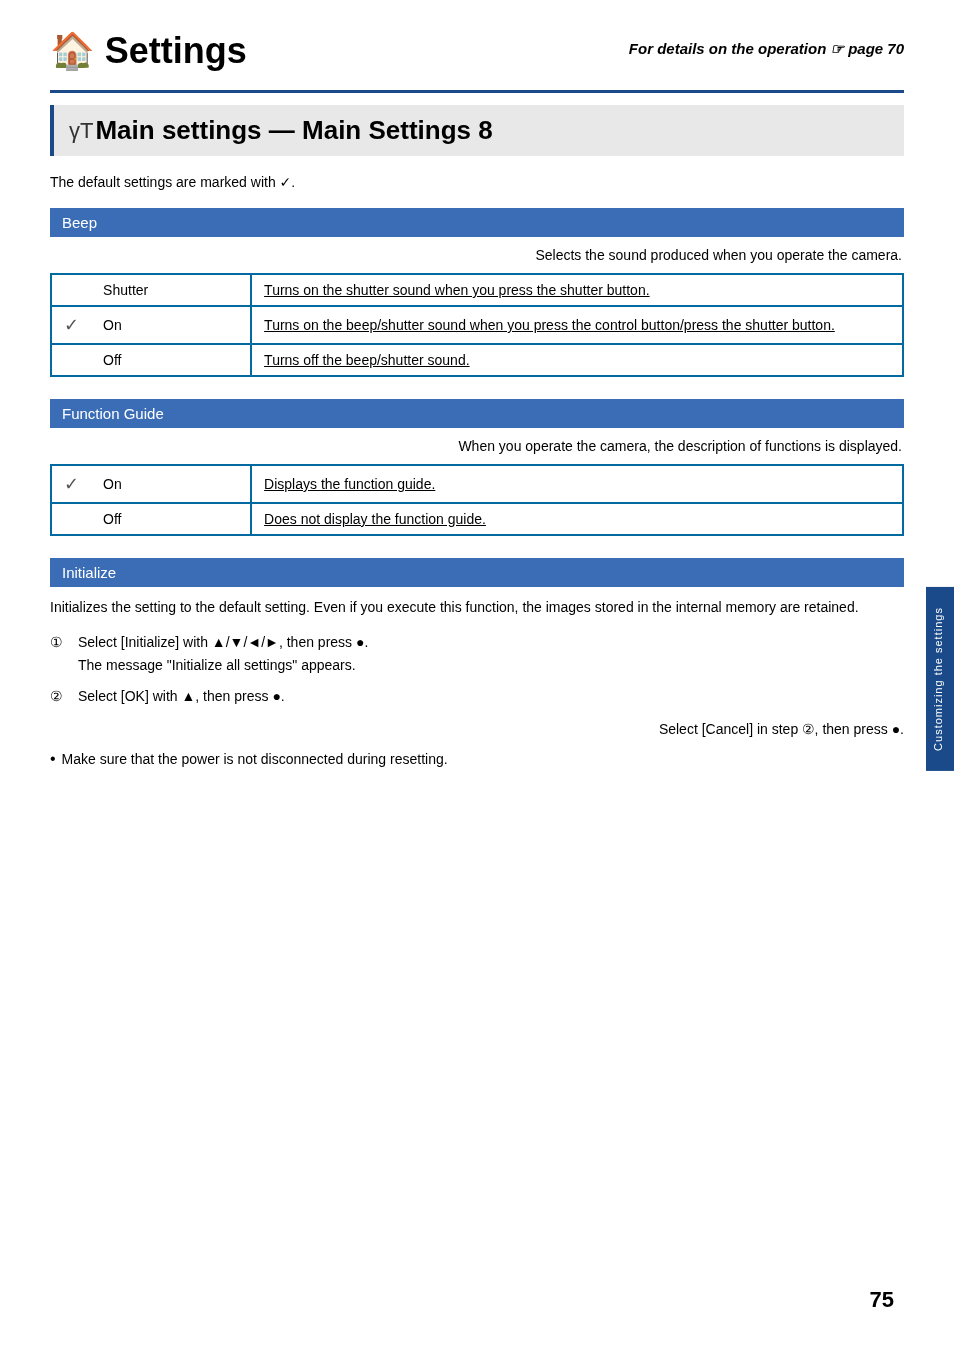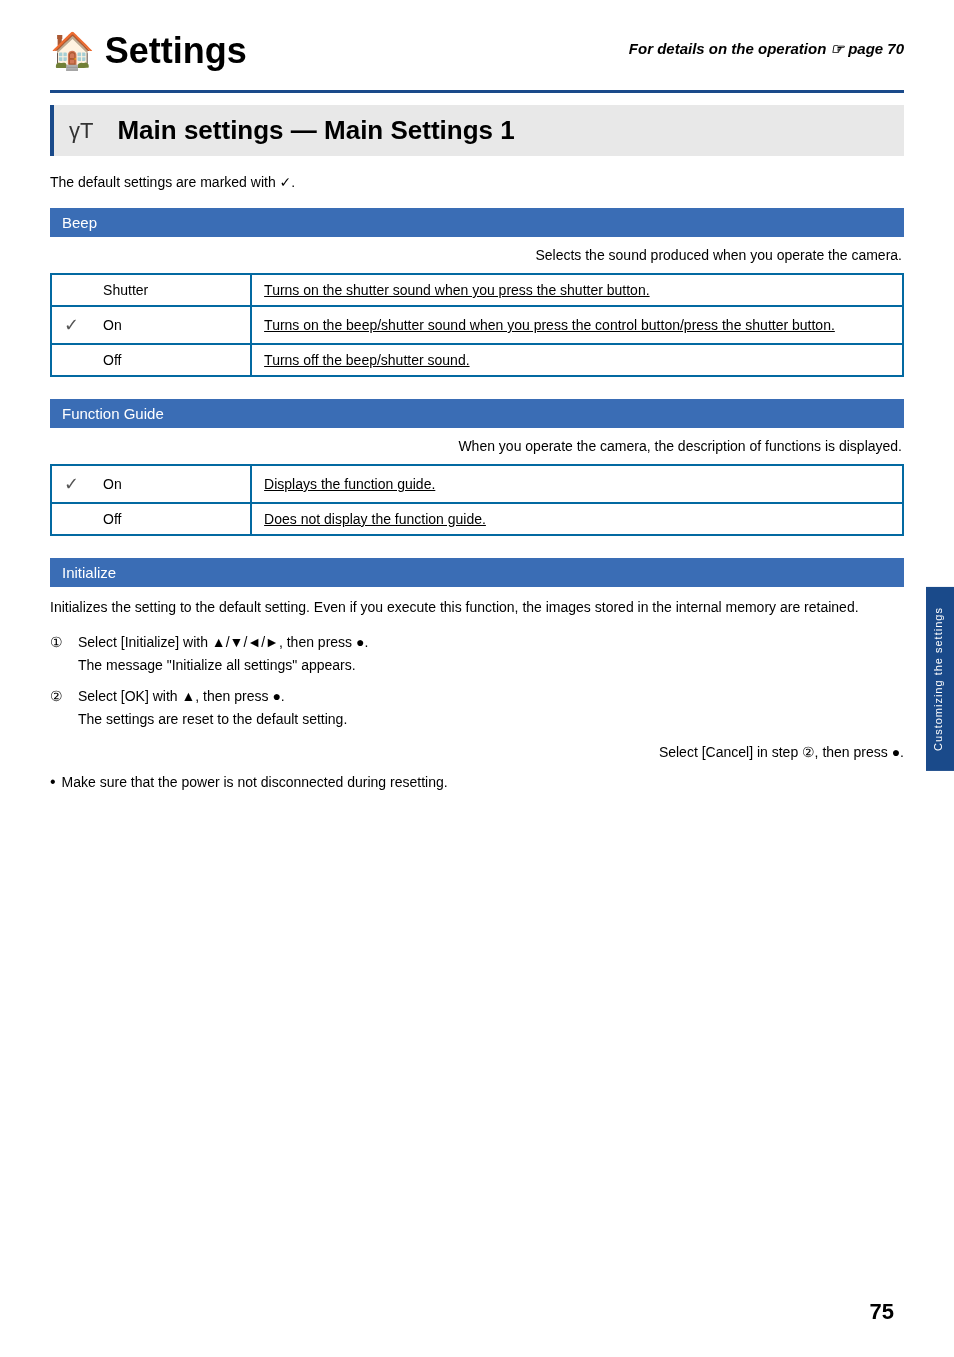--- a/index.html
+++ b/index.html
@@ -59,21 +59,21 @@
     .top-rule {
       border: none;
       border-top: 3px solid #1a4a8a;
       margin-bottom: 12px;
     }
 
     
     .main-section-title {
       display: flex;
       align-items: center;
-      gap: 24px;
+      gap: 2px;
       background: #e8e8e8;
       padding: 10px 15px;
       border-left: 4px solid #1a4a8a;
       margin-bottom: 18px;
     }
 
     .main-section-icon {
       font-size: 22px;
       color: #333;
     }
@@ -226,21 +226,21 @@
       text-orientation: mixed;
       transform: translateY(-50%) rotate(180deg);
       padding: 20px 6px;
       text-align: center;
       letter-spacing: 1px;
     }
 
     
     .page-number {
       position: absolute;
-      bottom: 32px;
+      bottom: 44px;
       right: 60px;
       font-size: 22px;
       font-weight: bold;
       color: #000;
     }
 
     
     .section-gap {
       margin-bottom: 20px;
     }
@@ -260,21 +260,21 @@
       <span class="settings-icon">🏠</span>
       <span class="settings-text">Settings</span>
     </div>
     <div class="header-ref italic-bold">For details on the operation ☞ page 70</div>
   </div>
 
   <hr class="top-rule">
 
   <div class="main-section-title">
     <span class="main-section-icon">γT</span>
-    <span class="main-section-text">Main settings — Main Settings 1</span>
+    <span class="main-section-text">Main settings — Main Settings 8</span>
   </div>
 
   <div class="default-note">
     <span>The default settings are marked with ✓.</span>
   </div>
 
   <div class="section-gap">
     <div class="category-header">
       <span>Beep</span>
     </div>
@@ -332,21 +332,20 @@
         <span class="step-number">①</span>
         <span class="step-content">
           <span>Select [Initialize] with ▲/▼/◄/►, then press ●.</span>
           <span class="step-sub">The message "Initialize all settings" appears.</span>
         </span>
       </li>
       <li class="step-item">
         <span class="step-number">②</span>
         <span class="step-content">
           <span>Select [OK] with ▲, then press ●.</span>
-          <span class="step-sub">The settings are reset to the default setting.</span>
         </span>
       </li>
     </ul>
 
     <p class="cancel-text">Select [Cancel] in step ②, then press ●.</p>
 
     <div class="bullet-note">
       <span class="bullet-dot">•</span>
       <span>Make sure that the power is not disconnected during resetting.</span>
     </div>

